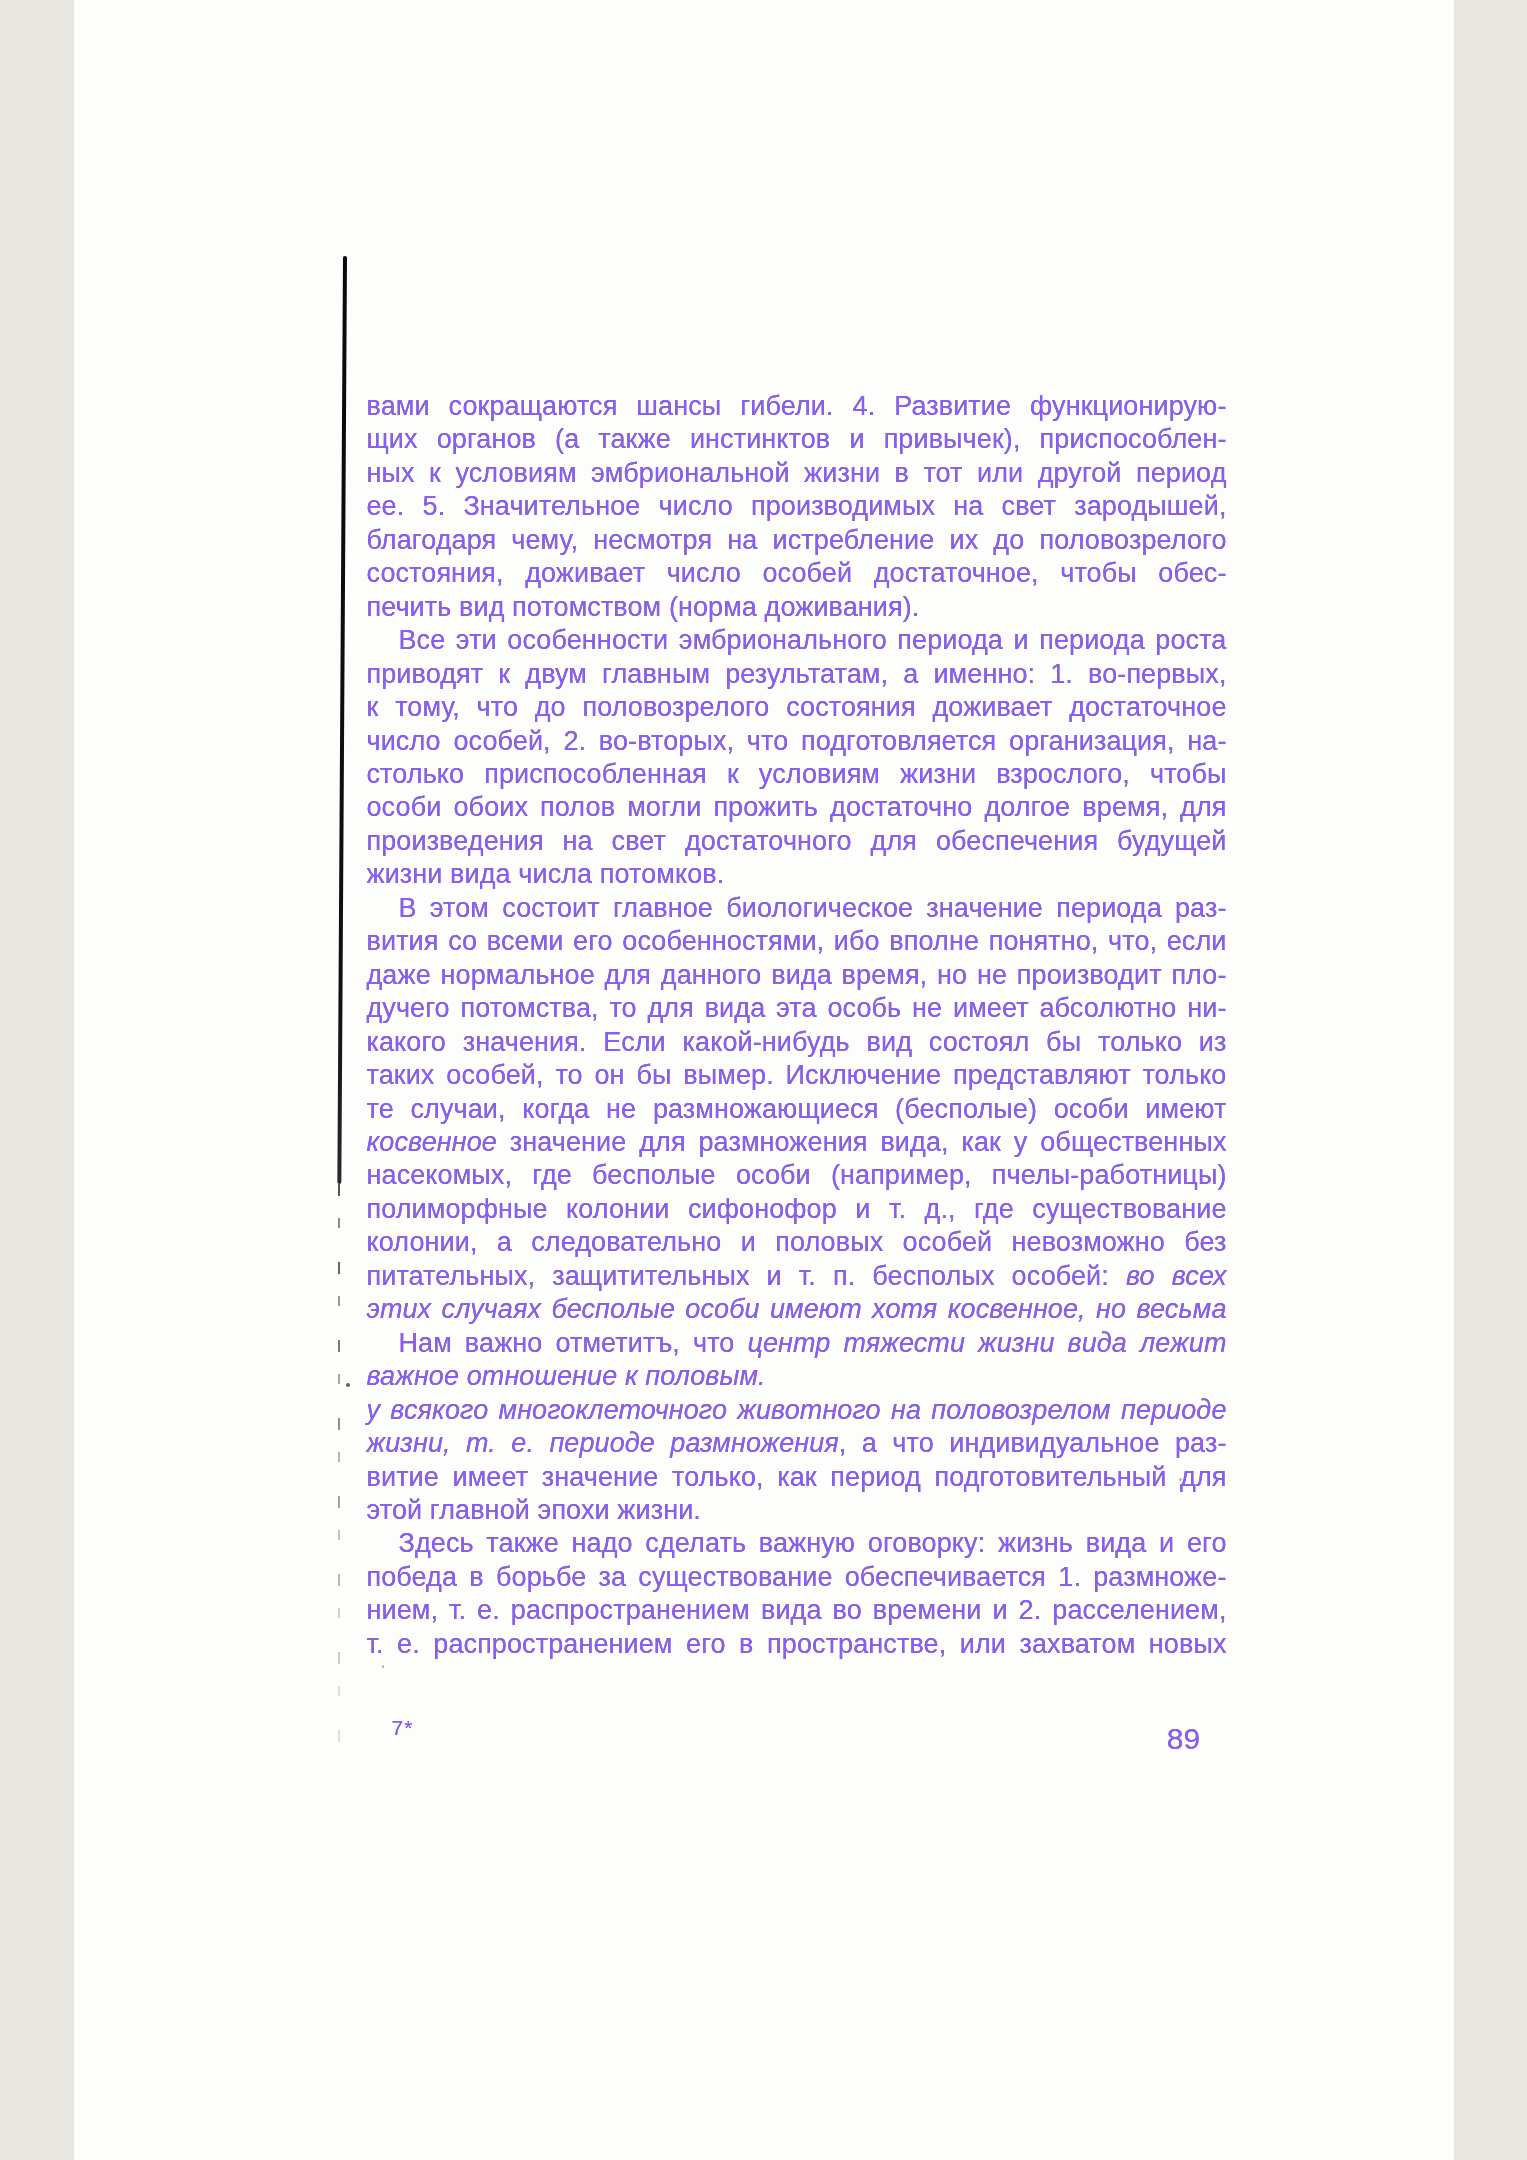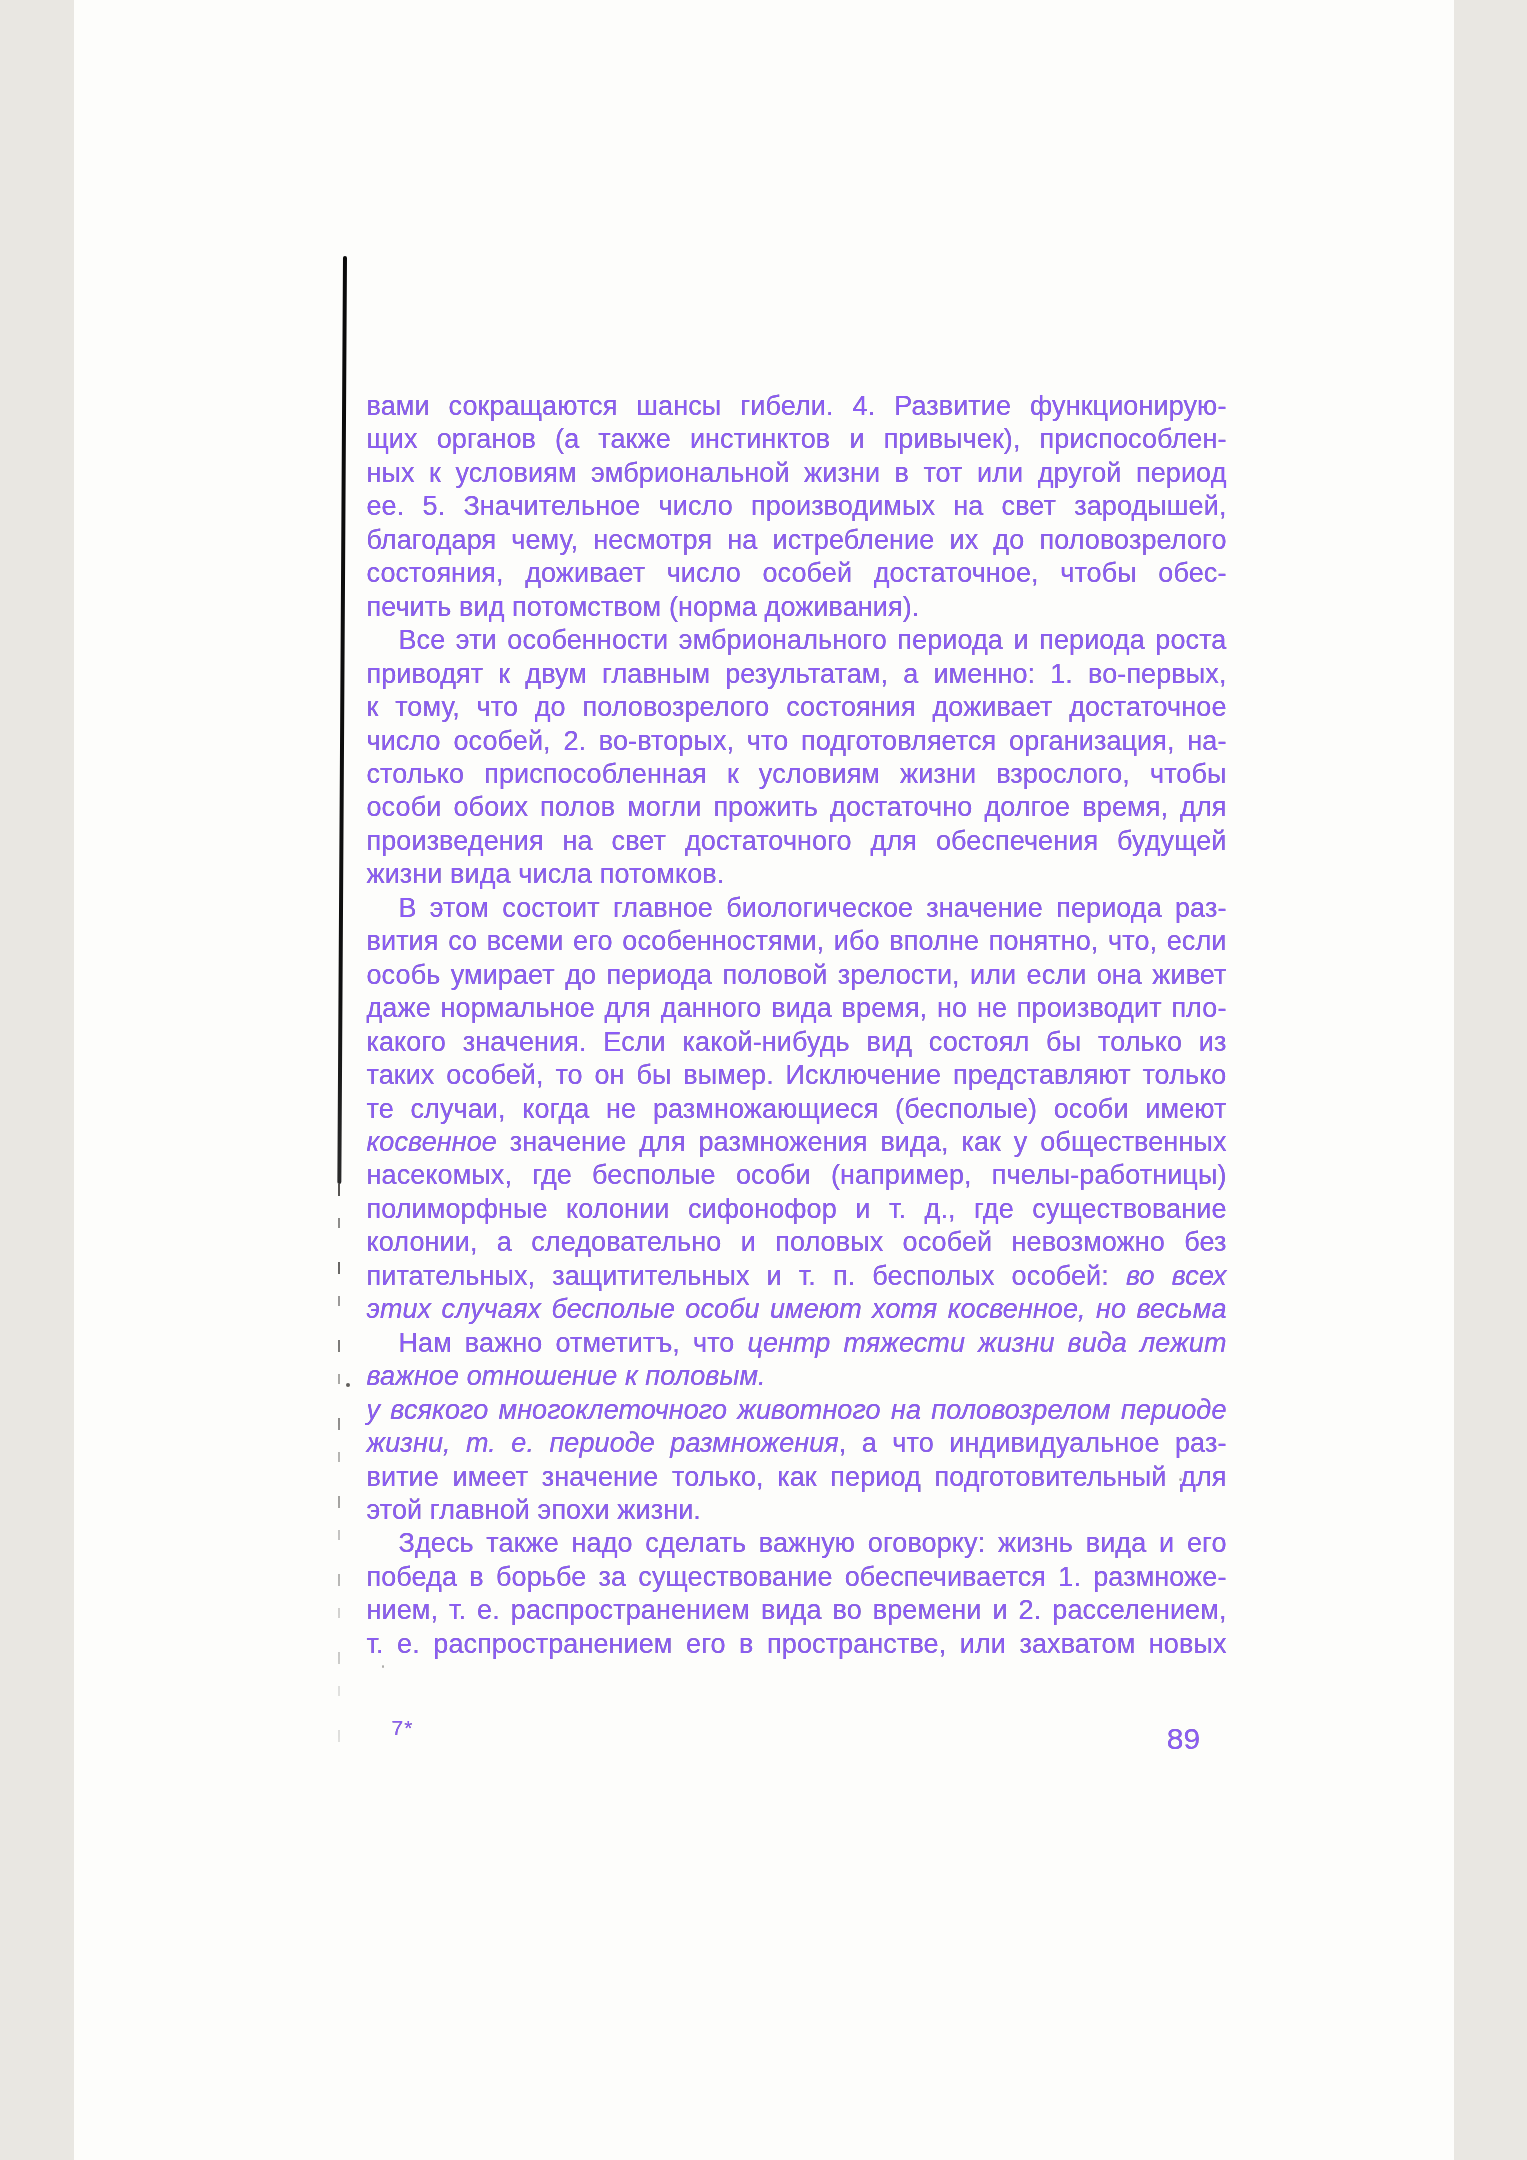--- a/index.html
+++ b/index.html
@@ -95,22 +95,22 @@
       <div class="line indent"><span>Все эти особенности эмбрионального периода и периода роста</span></div>
       <div class="line"><span>приводят к двум главным результатам, а именно: 1. во-первых,</span></div>
       <div class="line"><span>к тому, что до половозрелого состояния доживает достаточное</span></div>
       <div class="line"><span>число особей, 2. во-вторых, что подготовляется организация, на-</span></div>
       <div class="line"><span>столько приспособленная к условиям жизни взрослого, чтобы</span></div>
       <div class="line"><span>особи обоих полов могли прожить достаточно долгое время, для</span></div>
       <div class="line"><span>произведения на свет достаточного для обеспечения будущей</span></div>
       <div class="line end"><span>жизни вида числа потомков.</span></div>
       <div class="line indent"><span>В этом состоит главное биологическое значение периода раз-</span></div>
       <div class="line"><span>вития со всеми его особенностями, ибо вполне понятно, что, если</span></div>
-      <div class="line"><span>особь умирает до периода половой зрелости, или если она живет</span></div>
       <div class="line"><span>даже нормальное для данного вида время, но не производит пло-</span></div>
+      <div class="line"><span>дучего потомства, то для вида эта особь не имеет абсолютно ни-</span></div>
       <div class="line"><span>какого значения. Если какой-нибудь вид состоял бы только из</span></div>
       <div class="line"><span>таких особей, то он бы вымер. Исключение представляют только</span></div>
       <div class="line"><span>те случаи, когда не размножающиеся (бесполые) особи имеют</span></div>
       <div class="line"><span class="it">косвенное</span><span> значение для размножения вида, как у общественных</span></div>
       <div class="line"><span>насекомых, где бесполые особи (например, пчелы-работницы)</span></div>
       <div class="line"><span>полиморфные колонии сифонофор и т. д., где существование</span></div>
       <div class="line"><span>колонии, а следовательно и половых особей невозможно без</span></div>
       <div class="line"><span>питательных, защитительных и т. п. бесполых особей: </span><span class="it">во всех</span></div>
       <div class="line"><span class="it">этих случаях бесполые особи имеют хотя косвенное, но весьма</span></div>
       <div class="line indent"><span>Нам важно отметитъ, что </span><span class="it">центр тяжести жизни вида лежит</span></div>

